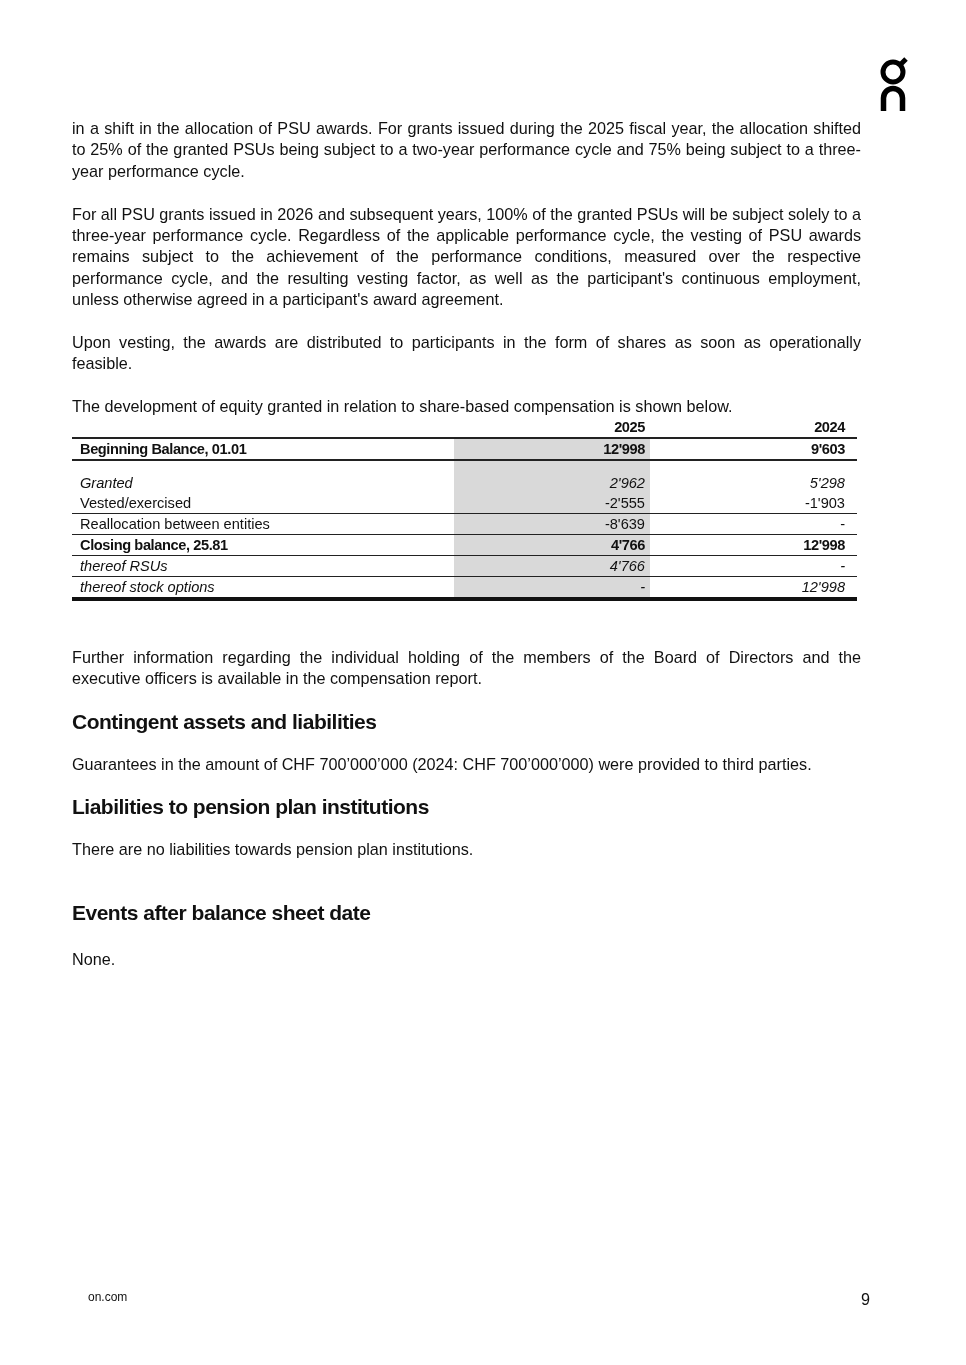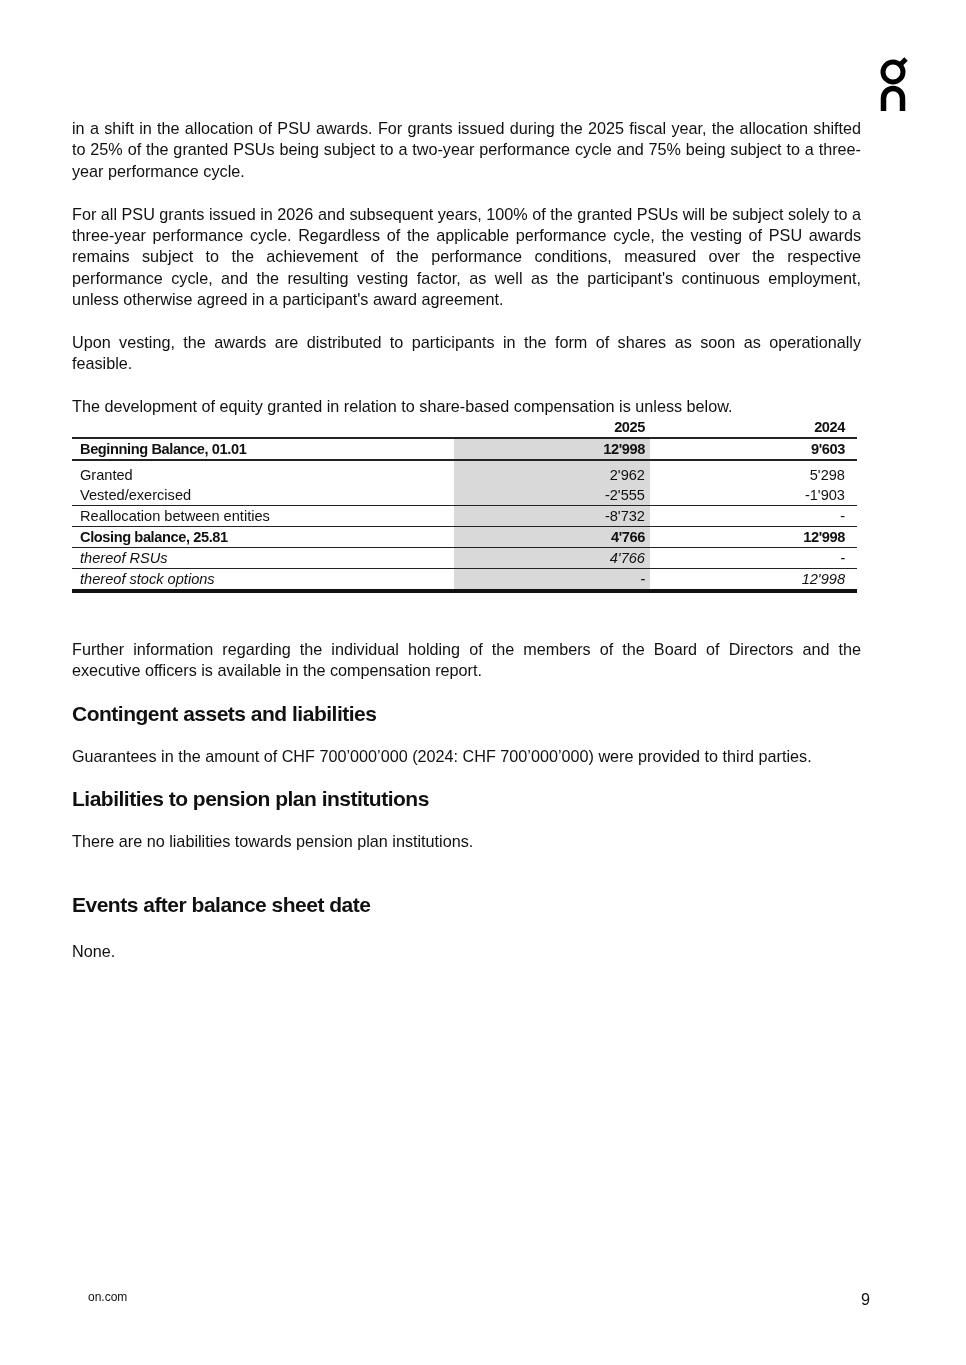--- a/index.html
+++ b/index.html
@@ -69,21 +69,21 @@
       font-size: 14.6px;
     }
     table.equity tr.head td.c2025, table.equity tr.head td.c2024 { background: transparent; }
     .shade { background: #d9d9d9; }
     tr.bold td { font-weight: bold; letter-spacing: -0.4px; }
     tr.italic td { font-style: italic; }
     tr.top-border td { border-top: 2px solid #222; }
     tr.top-border-thin td { border-top: 1.5px solid #222; }
     tr.bottom-thick td { border-bottom: 4px solid #111; }
     tr.tall td { height: 17px; }
-    tr.gap-top td { padding-top: 4px; }
+    tr.gap-top td { padding-top: 12px; font-style: italic; }
     .footer-left {
       position: absolute;
       left: 88px;
       top: 1290px;
       font-size: 12px;
     }
     .footer-right {
       position: absolute;
       right: 96px;
       top: 1290px;
@@ -98,21 +98,21 @@
     <circle cx="15" cy="15" r="10" fill="none" stroke="#000" stroke-width="5"></circle>
     <line x1="22" y1="8" x2="28" y2="2" stroke="#000" stroke-width="5"></line>
     <path d="M5.5 54 L5.5 41 A9.5 9.5 0 0 1 24.5 41 L24.5 54" fill="none" stroke="#000" stroke-width="5.5"></path>
   </svg>
 </div>
 
 <div class="content">
   <p class="body">in a shift in the allocation of PSU awards. For grants issued during the 2025 fiscal year, the allocation shifted to 25% of the granted PSUs being subject to a two-year performance cycle and 75% being subject to a three-year performance cycle.</p>
   <p class="body">For all PSU grants issued in 2026 and subsequent years, 100% of the granted PSUs will be subject solely to a three-year performance cycle. Regardless of the applicable performance cycle, the vesting of PSU awards remains subject to the achievement of the performance conditions, measured over the respective performance cycle, and the resulting vesting factor, as well as the participant's continuous employment, unless otherwise agreed in a participant's award agreement.</p>
   <p class="body">Upon vesting, the awards are distributed to participants in the form of shares as soon as operationally feasible.</p>
-  <p class="intro">The development of equity granted in relation to share-based compensation is unless below.</p>
+  <p class="intro">The development of equity granted in relation to share-based compensation is shown below.</p>
 
   <table class="equity">
     <tbody>
         <tr class="head">
       <td class="label"></td>
       <td class="c2025">2025</td>
       <td class="c2024">2024</td>
     </tr>
     <tr class="bold top-border tall">
       <td class="label">Beginning Balance, 01.01</td>
@@ -124,21 +124,21 @@
       <td class="c2025 shade">2'962</td>
       <td class="c2024">5'298</td>
     </tr>
     <tr>
       <td class="label">Vested/exercised</td>
       <td class="c2025 shade">-2'555</td>
       <td class="c2024">-1'903</td>
     </tr>
     <tr class="top-border-thin">
       <td class="label">Reallocation between entities</td>
-      <td class="c2025 shade">-8'732</td>
+      <td class="c2025 shade">-8'639</td>
       <td class="c2024">-</td>
     </tr>
     <tr class="bold top-border-thin tall">
       <td class="label">Closing balance, 25.81</td>
       <td class="c2025 shade">4'766</td>
       <td class="c2024">12'998</td>
     </tr>
     <tr class="italic top-border-thin">
       <td class="label">thereof RSUs</td>
       <td class="c2025 shade">4'766</td>

